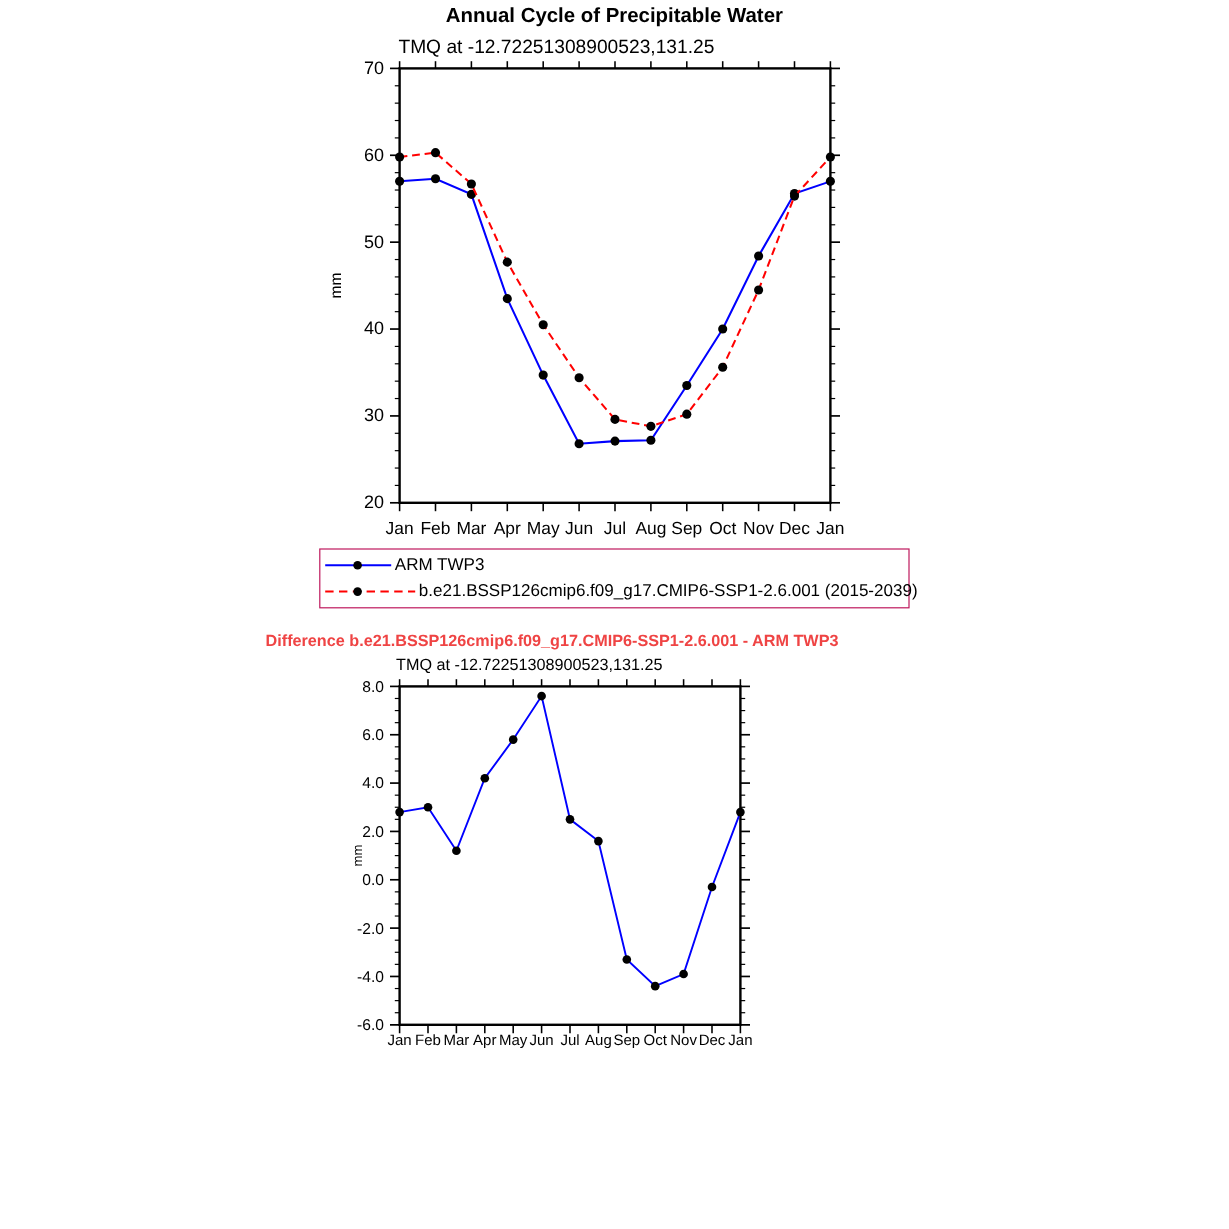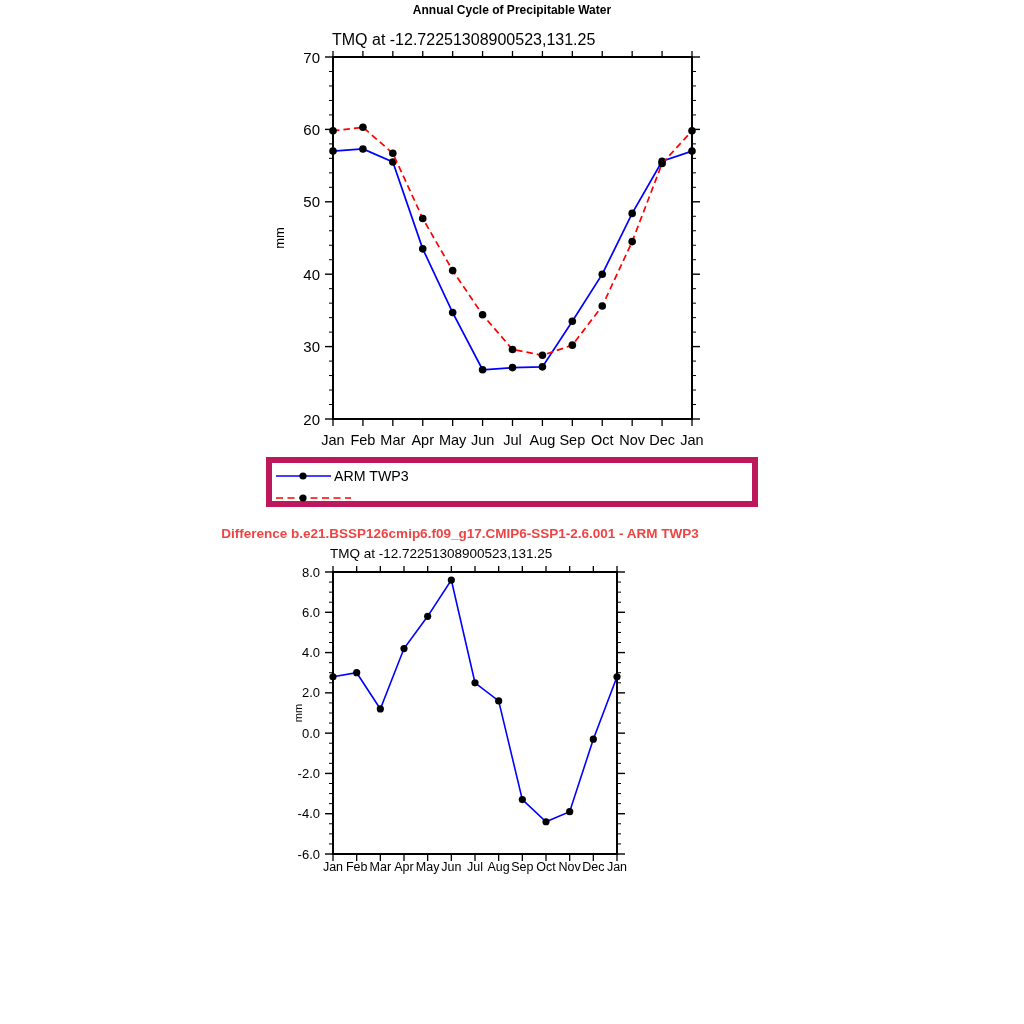--- a/index.html
+++ b/index.html
@@ -8,26 +8,26 @@
     background: #ffffff;
     font-family: "Liberation Sans", sans-serif;
     position: relative;
     overflow: hidden;
   }
   .abs { position: absolute; }
   #charts-svg { position: absolute; left: 0; top: 0; }
   svg text { font-family: "Liberation Sans", sans-serif; fill: #000; }
   .chart-title {
     left: 0; width: 1024px; top: 3px;
-    text-align: center; font-weight: bold; font-size: 12px; color: #000;
+    text-align: center; font-weight: bold; font-size: 17px; color: #000;
   }
   .chart-subtitle { left: 332px; top: 31px; font-size: 16px; color: #000; }
   .legend-box {
     left: 266px; top: 457px; width: 492px; height: 50px;
-    border: 6px solid #be185d; background: #fff;
+    border: 1px solid #be185d; background: #fff;
     box-sizing: border-box; padding: 2px 3px;
   }
   .legend-row { display: flex; align-items: center; height: 22px; }
   .legend-sample { flex: none; margin-right: 2px; }
   .legend-label { font-size: 14.2px; white-space: nowrap; color: #000; }
   .chart2-title {
     left: 160px; width: 600px; top: 526px;
     text-align: center; font-weight: bold; font-size: 13.5px; color: #ef4444;
   }
   .chart2-subtitle { left: 330px; top: 546px; font-size: 13.5px; color: #000; }
@@ -379,20 +379,21 @@
         <line x1="1" y1="6" x2="56" y2="6" stroke-width="1.7" stroke="#0000ff"></line>
         <circle cx="28" cy="6" r="3.6" fill="#000000"></circle>
       </svg>
       <span class="legend-label">ARM TWP3</span>
     </div>
     <div class="legend-row">
       <svg class="legend-sample" width="77" height="12">
         <line x1="1" y1="6" x2="76" y2="6" stroke-width="1.7" stroke="#ff0000" stroke-dasharray="7 4.5"></line>
         <circle cx="28" cy="6" r="3.6" fill="#000000"></circle>
       </svg>
+      <span class="legend-label">b.e21.BSSP126cmip6.f09_g17.CMIP6-SSP1-2.6.001 (2015-2039)</span>
     </div>
   </div>
 
   <div class="abs chart2-title">Difference b.e21.BSSP126cmip6.f09_g17.CMIP6-SSP1-2.6.001 - ARM TWP3</div>
 
   <div class="abs chart2-subtitle">TMQ at -12.72251308900523,131.25</div>
 
 </div>
 
 </body></html>

